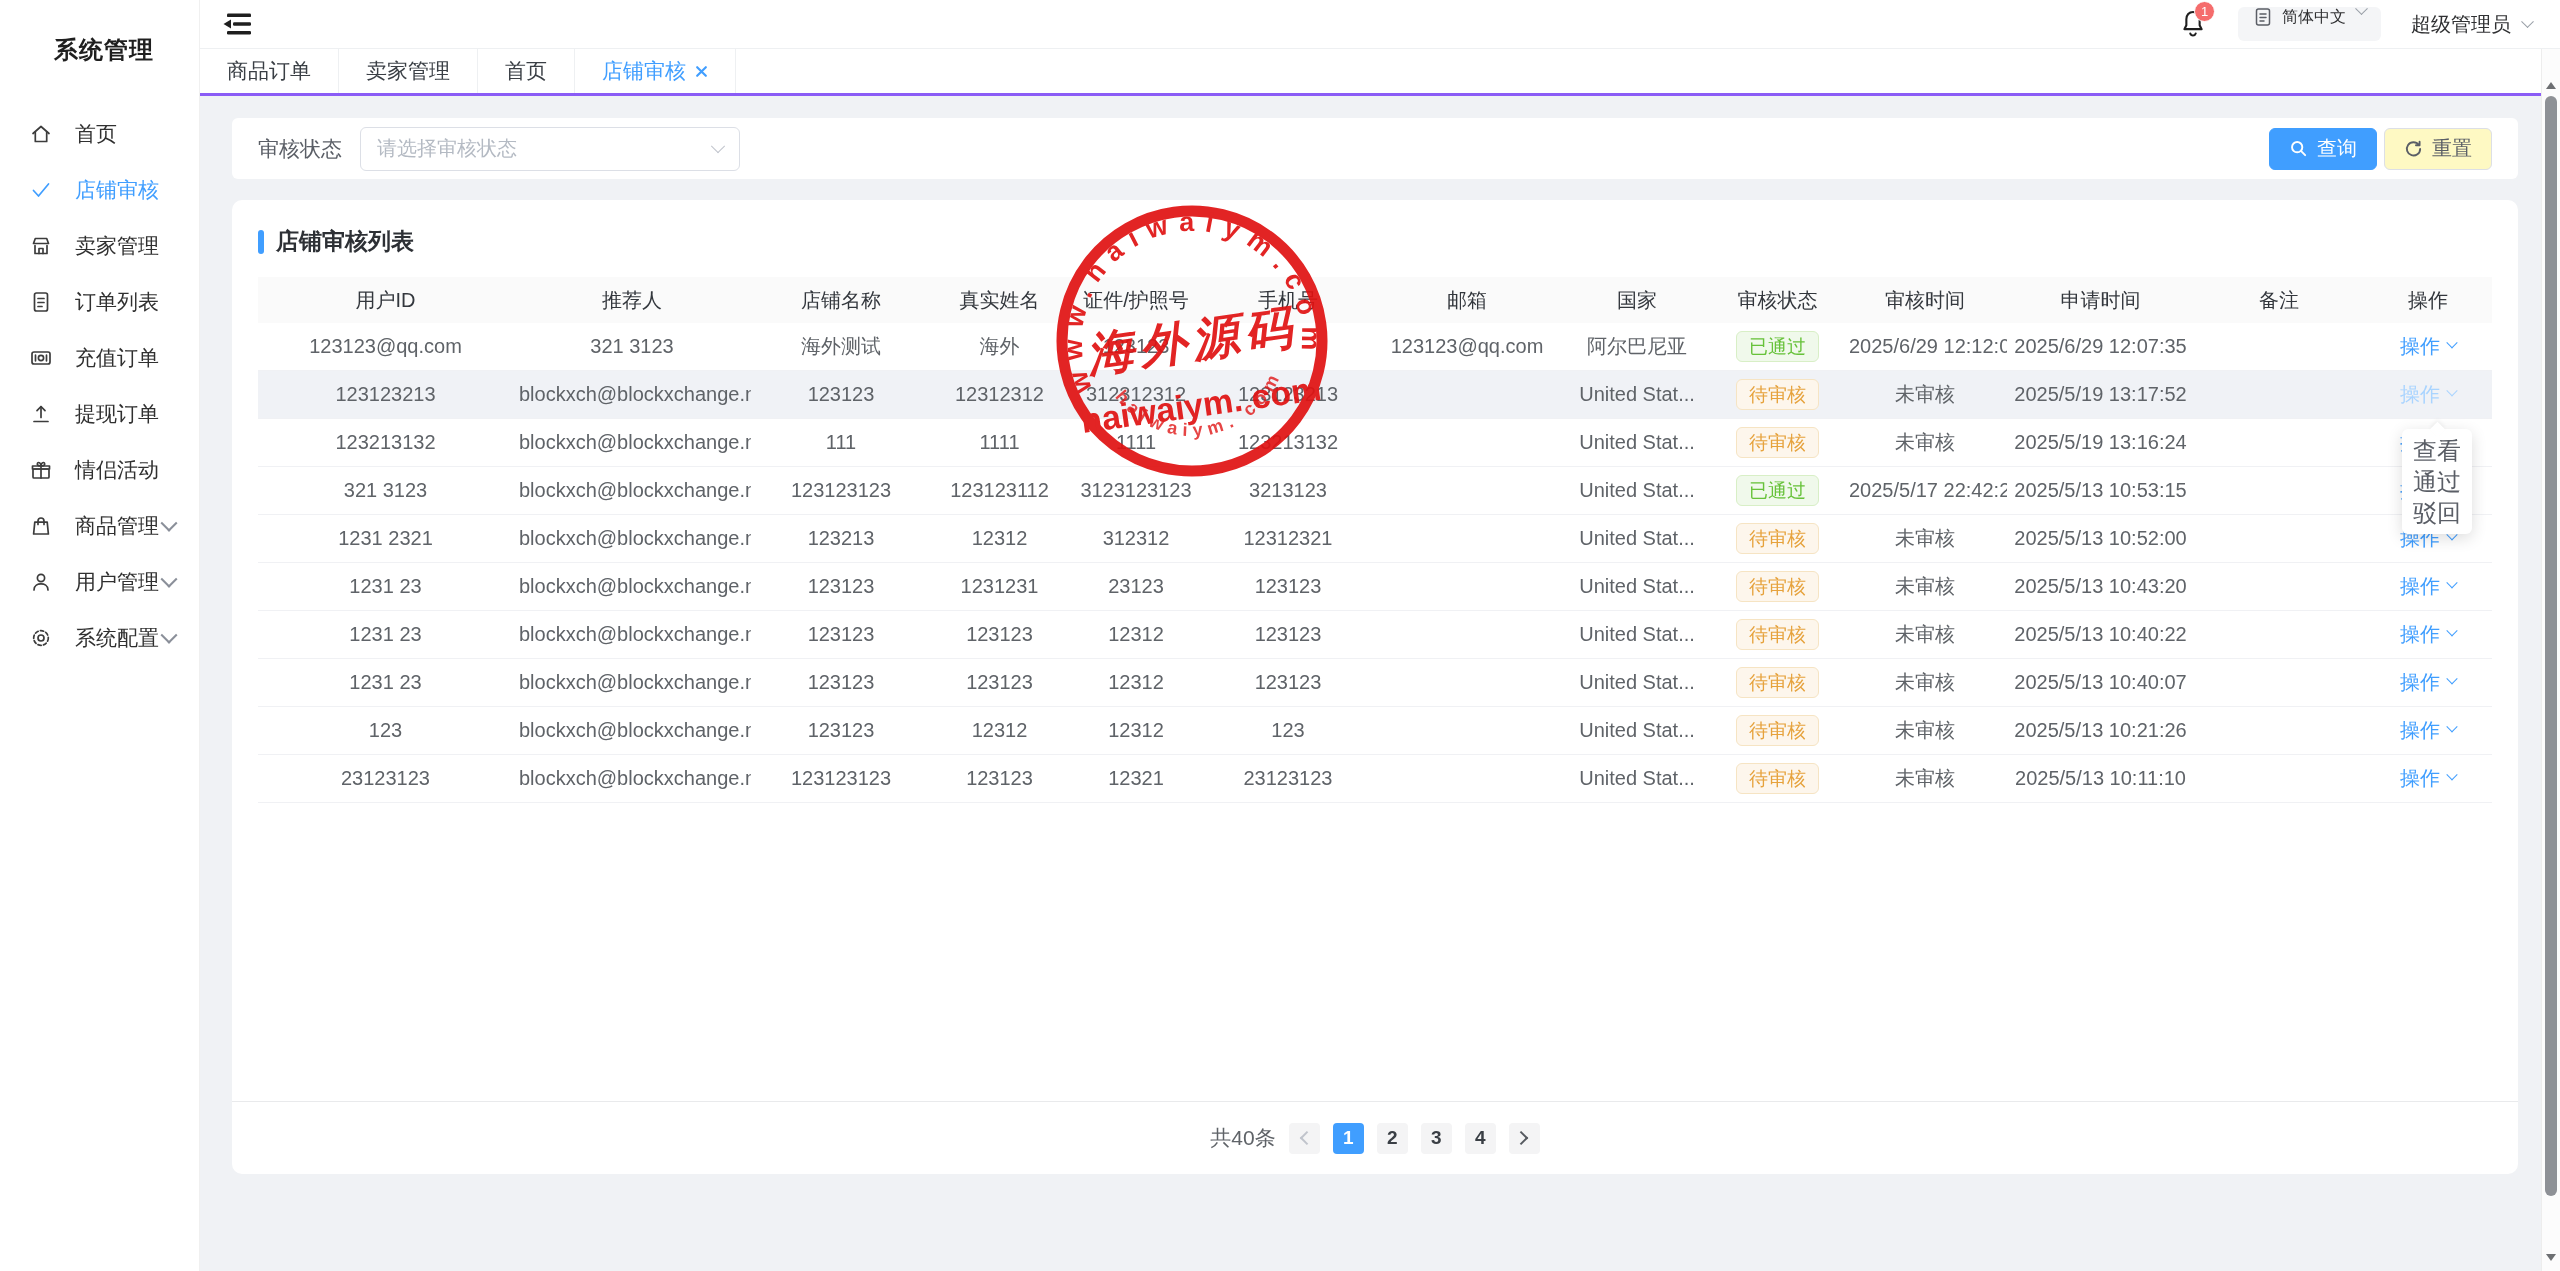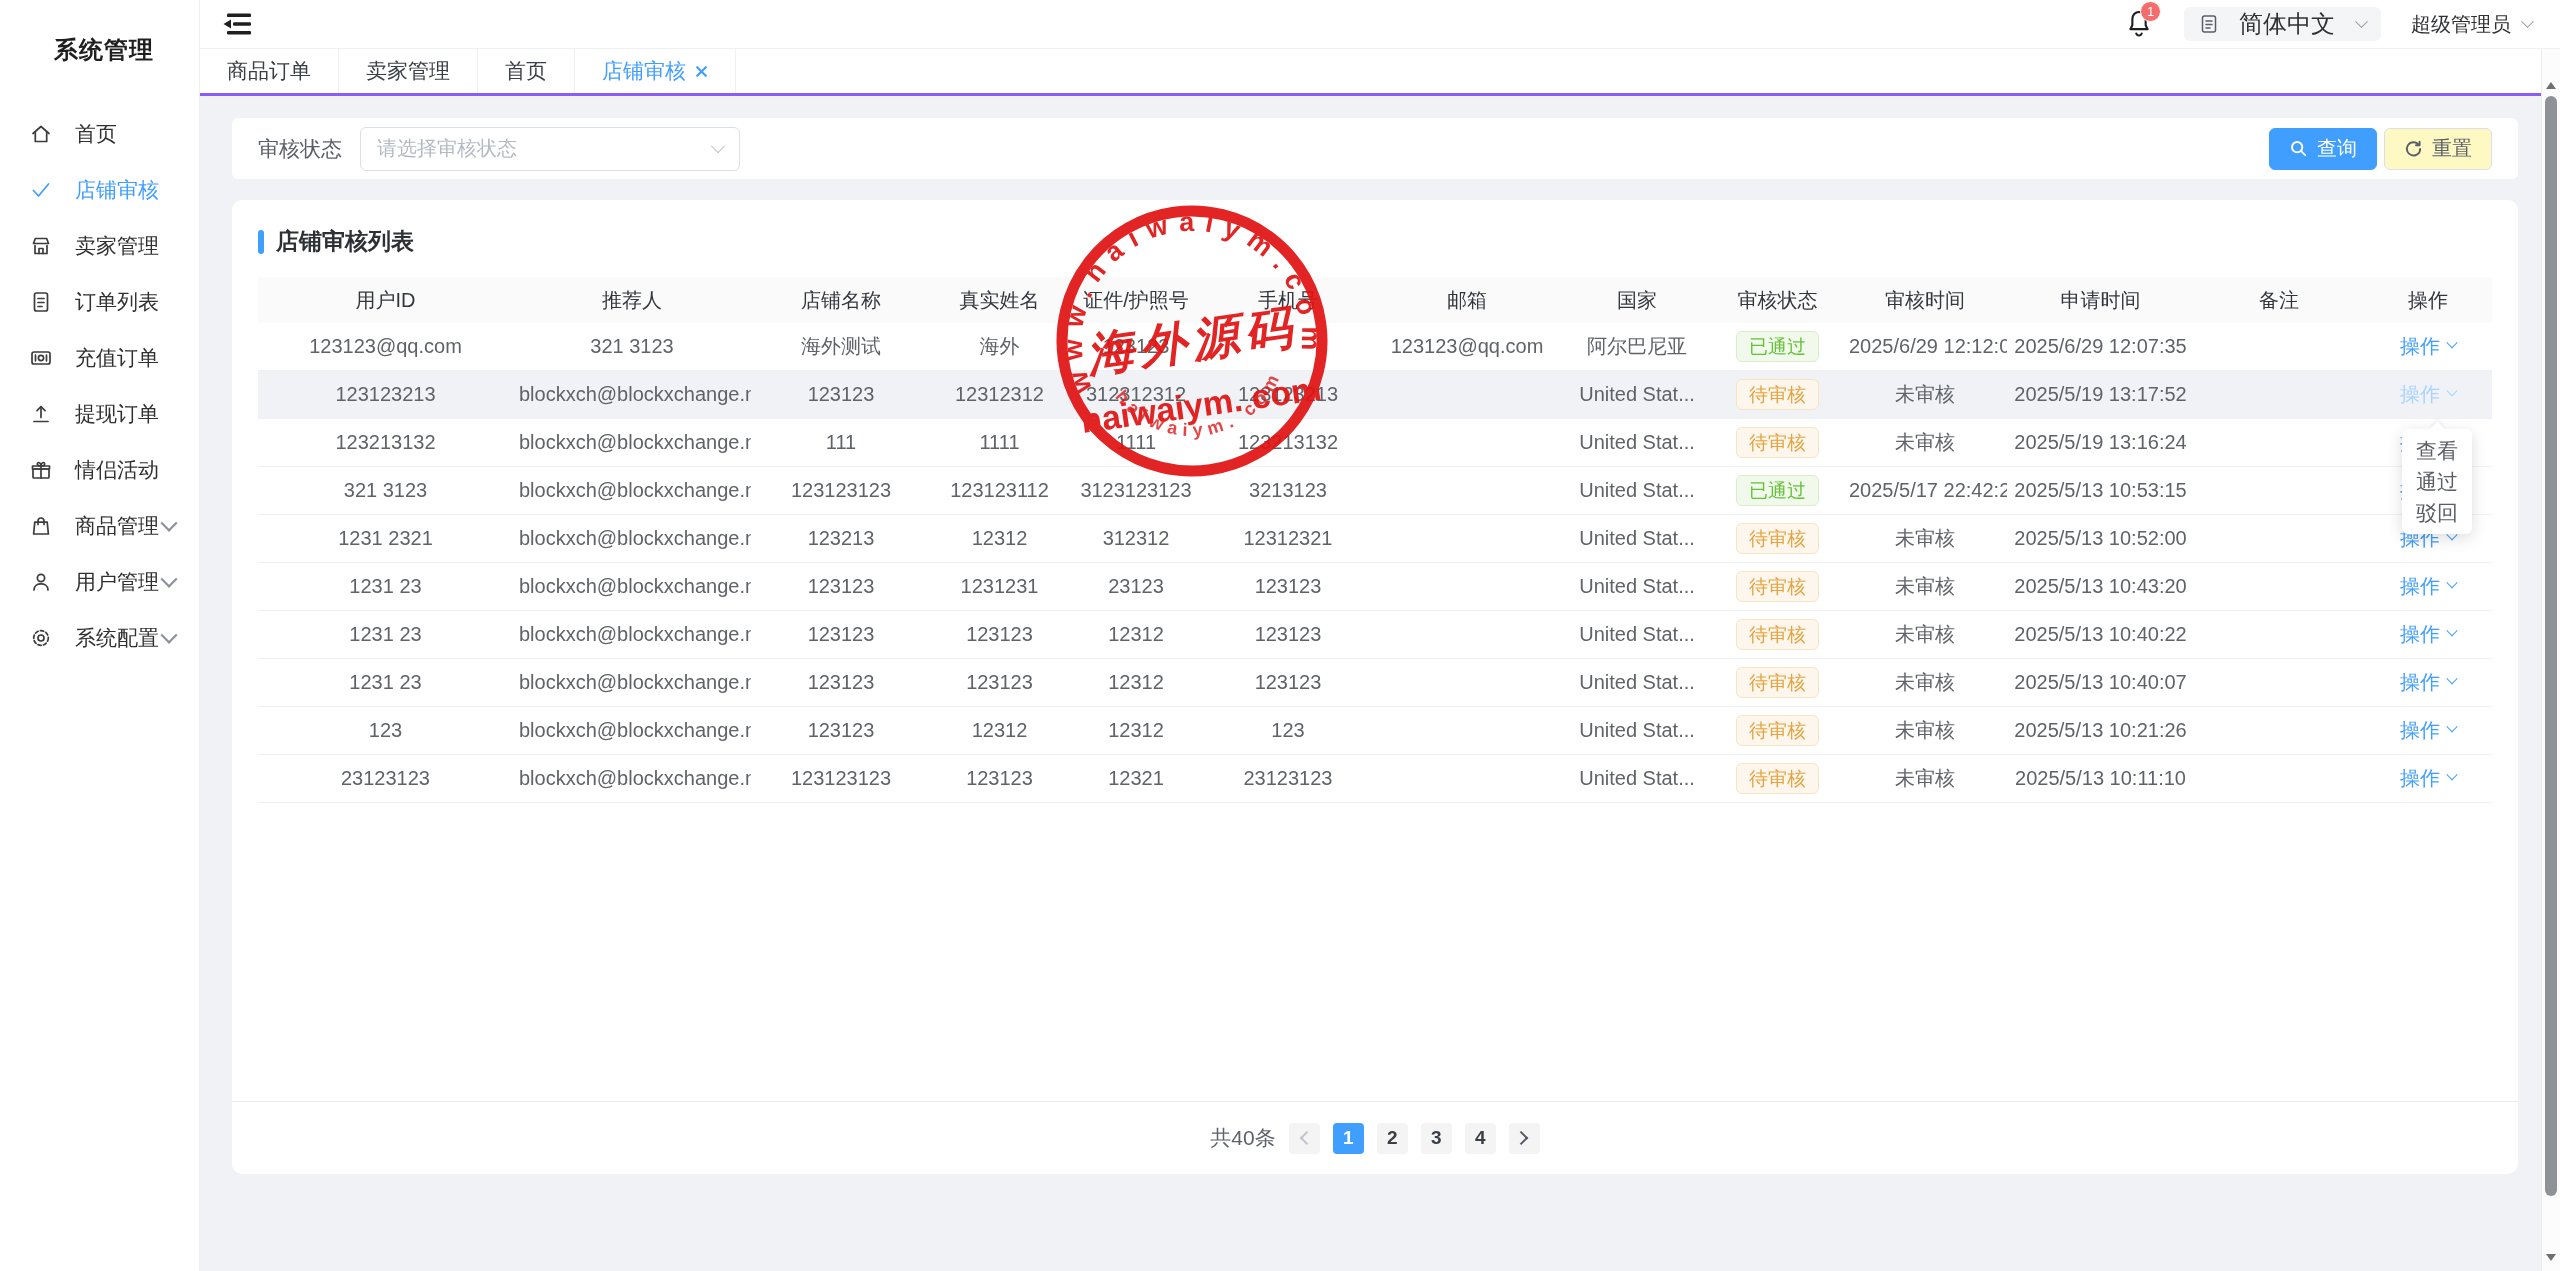--- a/index.html
+++ b/index.html
@@ -21,21 +21,21 @@
   .side-item.active .side-icon svg{stroke:#409eff}
   .side-chev{margin-left:auto;margin-right:24px;color:#8a8f99}
   
   .chev{display:inline-block;width:10px;height:10px;border-right:2px solid currentColor;border-bottom:2px solid currentColor;transform:rotate(45deg) translate(-2px,-2px)}
   
   #main-header{position:absolute;left:200px;top:0;width:2360px;height:49px;background:#fff;border-bottom:1px solid #eef0f2;display:flex;align-items:center;box-sizing:border-box;z-index:6}
   #fold-btn{margin-left:20px;cursor:pointer;display:inline-flex}
   .hdr-right{margin-left:auto;margin-right:28px;display:flex;align-items:center;gap:30px}
   .bell-wrap{position:relative;cursor:pointer;display:inline-flex}
   .badge-dot{position:absolute;top:-7px;left:16px;min-width:21px;height:21px;border-radius:11px;background:#f56c6c;border:1px solid #fff;color:#fff;font-size:13px;display:flex;align-items:center;justify-content:center;box-sizing:border-box}
-  .lang-pill{display:flex;align-items:center;gap:20px;background:#f4f5f7;border-radius:6px;height:34px;padding:0 15px;font-size:24px;color:#303133;cursor:pointer}
+  .lang-pill{display:flex;gap:9px;background:#f4f5f7;border-radius:6px;height:34px;padding:0 15px;font-size:16px;color:#303133;cursor:pointer}
   .lang-pill .chev,.user-menu .chev{width:8px;height:8px;color:#9aa0a8;border-width:1.5px;margin-left:2px}
   .user-menu{display:flex;align-items:center;gap:10px;font-size:20px;color:#303133;cursor:pointer}
   
   #tabbar{position:absolute;left:200px;top:49px;width:2341px;height:44px;background:#fff;border-bottom:3px solid #8b5cf6;display:flex;z-index:6}
   .tab{display:flex;align-items:center;gap:9px;padding:0 27px;border-right:1px solid #eef0f2;font-size:21px;color:#3a3f45;cursor:pointer;white-space:nowrap}
   .tab.active{color:#409eff}
   .tab-close{display:inline-flex;cursor:pointer}
   .tab-close svg{width:13px;height:13px;stroke:#409eff;stroke-width:2;stroke-linecap:round}
   
   #content{position:absolute;left:200px;top:93px;width:2341px;height:1178px;background:#f0f2f5}
@@ -71,21 +71,21 @@
   .pager-strip{border-top:1px solid #e9eaec;height:72px;display:flex;align-items:center;justify-content:center;gap:13px}
   .pager-total{font-size:21px;color:#5f6368;}
   .pg-btn{min-width:31px;height:31px;border-radius:4px;background:#f4f4f5;color:#3a3f45;font-size:19px;font-weight:bold;display:flex;align-items:center;justify-content:center;cursor:pointer}
   .pg-btn.active{background:#409eff;color:#fff}
   .pg-btn.nav .chev{width:8px;height:8px;border-width:2px}
   .pg-btn.prev .chev{transform:rotate(135deg) translate(-2px,-2px);color:#c0c4cc}
   .pg-btn.next .chev{transform:rotate(-45deg) translate(-2px,-2px);color:#55595f}
   
   #dropdown{position:absolute;left:2402px;top:429px;width:70px;background:#fff;border-radius:6px;box-shadow:0 4px 16px rgba(0,0,0,.14);z-index:40;padding:6px 0}
   .pop-arrow{position:absolute;top:-5px;left:30px;width:11px;height:11px;background:#fff;transform:rotate(45deg);box-shadow:-2px -2px 4px rgba(0,0,0,.05)}
-  .dd-item{height:31px;display:flex;align-items:center;justify-content:center;font-size:21px;color:#5a5e66;cursor:pointer}
+  .dd-item{height:31px;display:flex;align-items:center;justify-content:center;font-size:24px;color:#5a5e66;cursor:pointer}
   
   #stamp{position:absolute;left:1042px;top:191px;z-index:30;pointer-events:none}
   
   #scrollbar{position:absolute;left:2541px;top:49px;width:19px;height:1222px;background:#fcfcfc;border-left:1px solid #ededed;box-sizing:border-box;z-index:7}
   .sb-arrow{position:absolute;left:0;width:18px;height:16px;display:flex;align-items:center;justify-content:center;cursor:pointer}
   .sb-arrow.up{top:28px}
   .sb-arrow.down{bottom:6px}
   .tri-up{width:0;height:0;border-left:5px solid transparent;border-right:5px solid transparent;border-bottom:7px solid #6d6f72}
   .tri-down{width:0;height:0;border-left:5px solid transparent;border-right:5px solid transparent;border-top:7px solid #6d6f72}
   .sb-thumb{position:absolute;left:3px;top:47px;width:12px;height:1100px;background:#8e9196;border-radius:6px;cursor:pointer}

